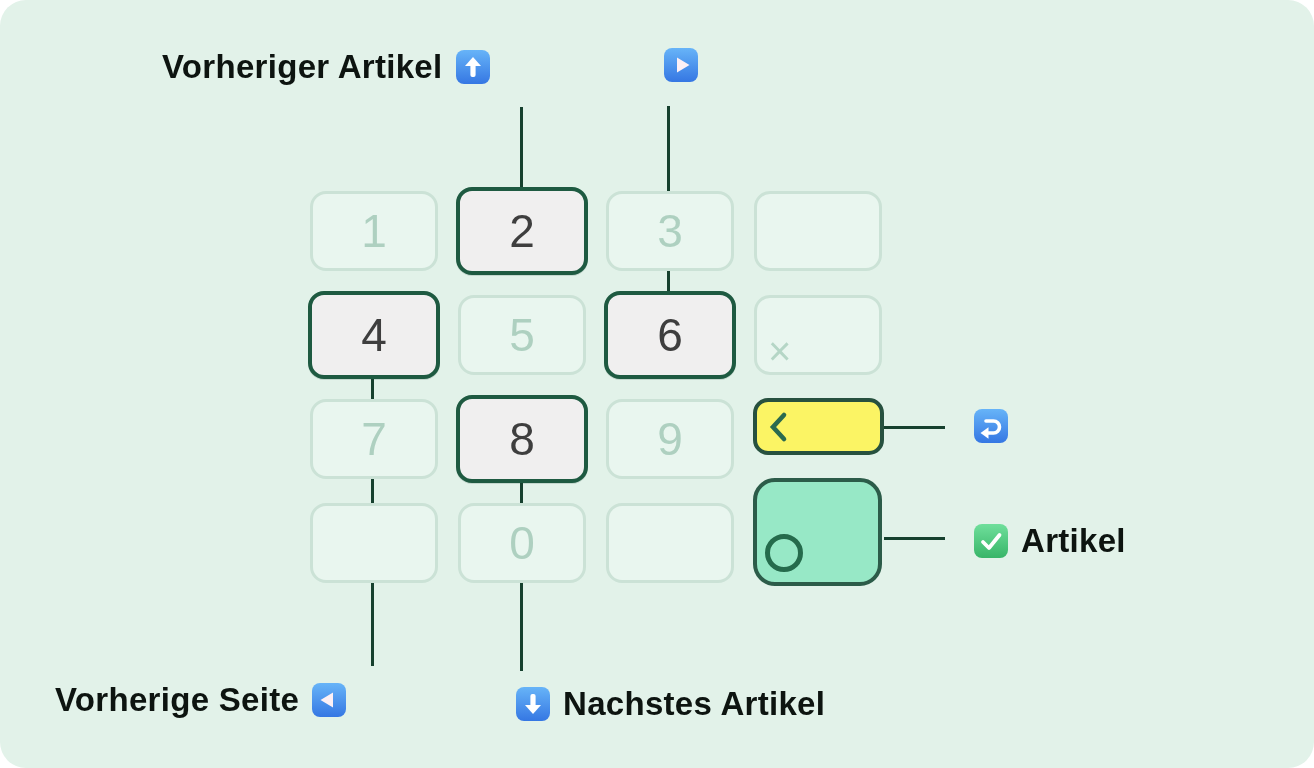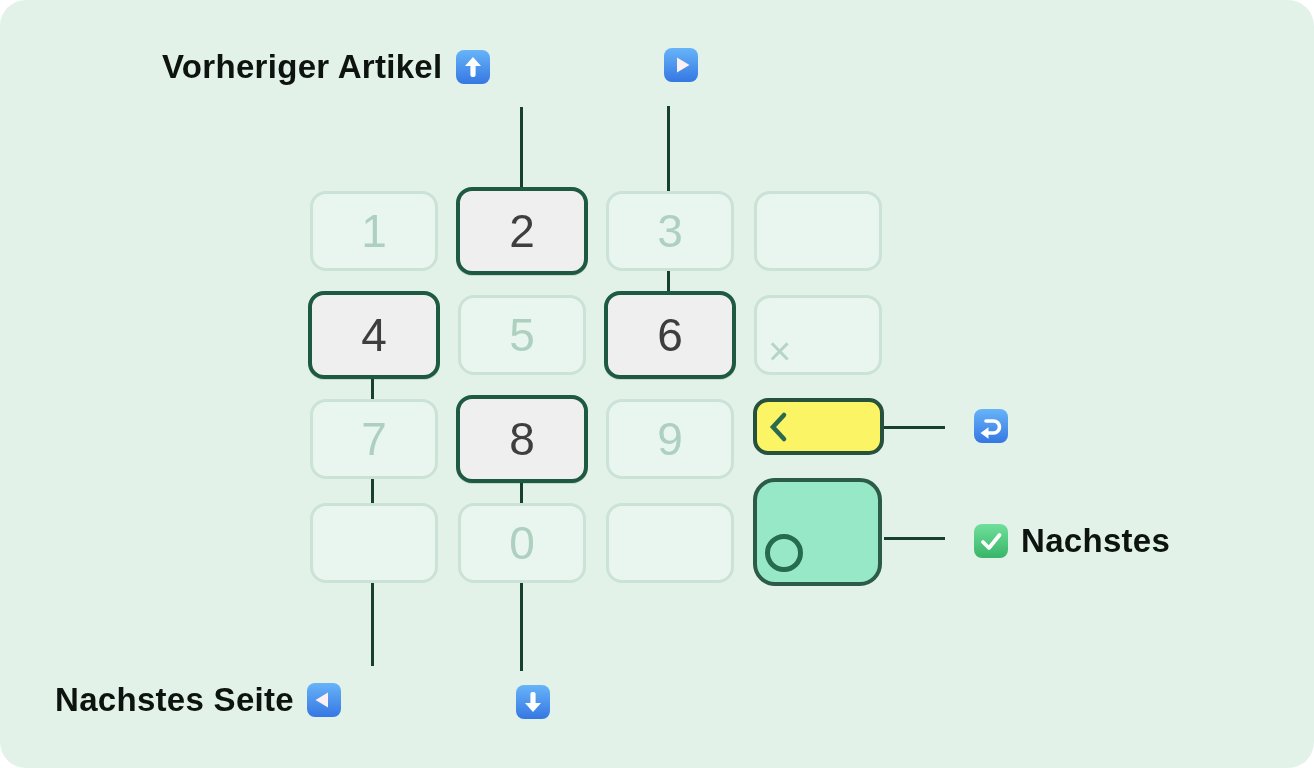--- a/index.html
+++ b/index.html
@@ -154,36 +154,37 @@
     </span>
   </div>
 
   <div class="callout" style="left:974px;top:522px">
     <span class="emoji">
       <svg width="34" height="34" viewBox="0 0 34 34">
           <rect width="34" height="34" rx="8" fill="url(#ggreen)"></rect>
           <polyline points="9,18 15,24 25.5,11" fill="none" stroke="#ffffff" stroke-width="3.8" stroke-linecap="round" stroke-linejoin="round"></polyline>
         </svg>
     </span>
-    <span>Nachstes</span>
+    <span>Artikel</span>
   </div>
 
   <div class="callout" style="left:55px;top:681px">
-    <span>Nachstes Seite</span>
+    <span>Vorherige Seite</span>
     <span class="emoji">
       <svg width="34" height="34" viewBox="0 0 34 34">
           <rect width="34" height="34" rx="8" fill="url(#gblue)"></rect>
           <polygon points="21,9.5 8.5,17 21,24.5" fill="#fdf0f5"></polygon>
         </svg>
     </span>
   </div>
 
   <div class="callout" style="left:516px;top:685px">
     <span class="emoji">
       <svg width="34" height="34" viewBox="0 0 34 34">
           <rect width="34" height="34" rx="8" fill="url(#gblue)"></rect>
           <polygon points="17,27 25,18 9,18" fill="#ffffff"></polygon>
           <rect x="14.4" y="7" width="5.2" height="13" rx="2" fill="#ffffff"></rect>
         </svg>
     </span>
+    <span>Nachstes Artikel</span>
   </div>
 
 </div>
 
 </body></html>

